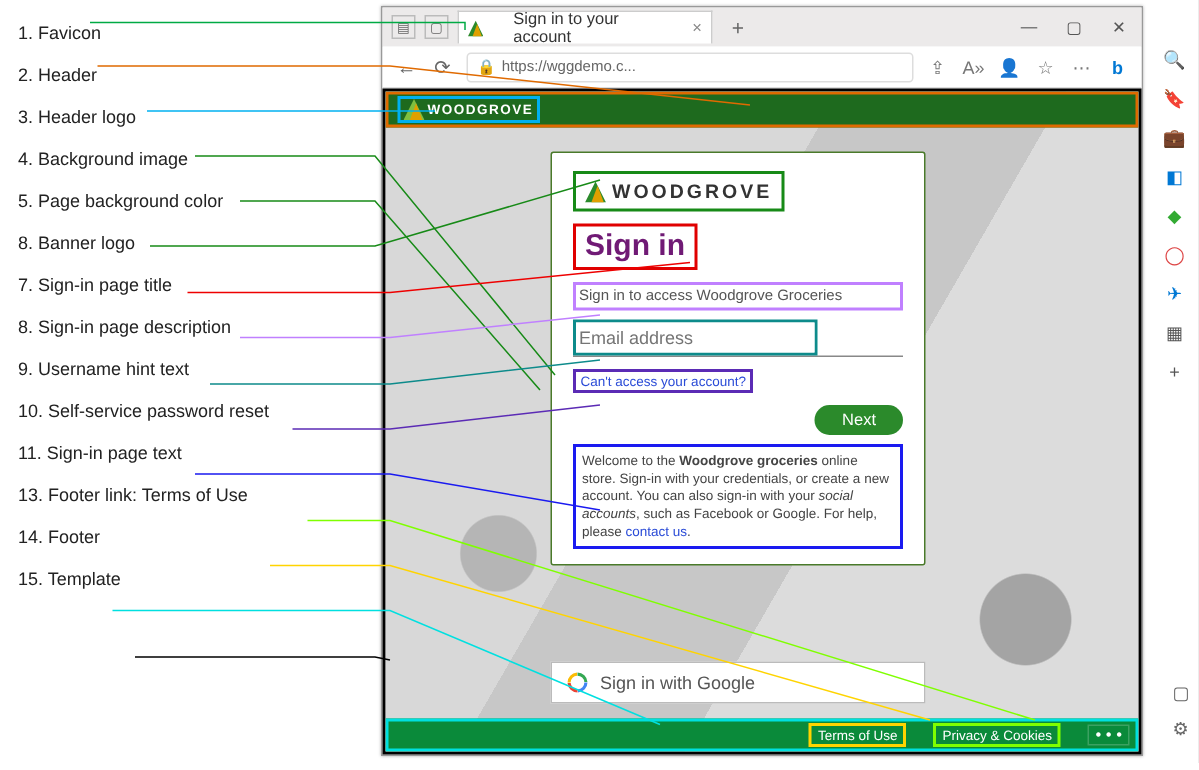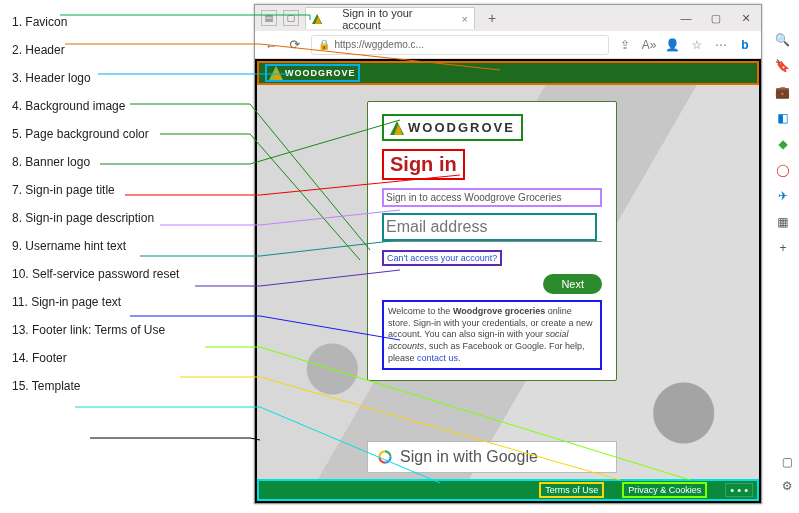--- a/index.html
+++ b/index.html
@@ -35,34 +35,34 @@
      linear-gradient(120deg, #e2e2e2 0 40%, #cfcfcf 40% 60%, #e6e6e6 60% 100%);
      filter: contrast(0.9);}
   .header-bar { position:absolute; left:0; right:0; top:0; height:24px; background:#1e6a1e; border:2px solid #e06a00; display:flex; align-items:center; padding-left:6px;}
   .hdr-logo { background:#fff0; border:2px solid #00b0f0; padding:0 2px; display:flex; align-items:center; gap:2px;}
   .wood-text { color:#fff; font-weight:bold; font-size:9px; letter-spacing:1px;}
 
   .content { position:absolute; left:110px; top:40px; width:250px; background:#fff; border-radius:2px; padding:12px 14px 10px 14px; border:1px solid #4a7a2a;}
   .banner-logo { border:2px solid #178a17; padding:4px 6px; display:inline-flex; align-items:center; gap:4px; margin-bottom:8px;}
   .banner-logo .t { font-weight:bold; letter-spacing:2px; font-size:13px; color:#333;}
   .wv { width:14px; height:14px; }
-  .signin-title { border:2px solid #e00000; display:inline-block; padding:2px 6px; font-size:20px; color:#b91c1c; font-weight:bold; margin-bottom:8px;}
+  .signin-title { border:2px solid #e00000; display:inline-block; padding:2px 6px; font-size:20px; color:#701a75; font-weight:bold; margin-bottom:8px;}
   .desc { border:2px solid #c080ff; font-size:10px; color:#555; padding:2px; margin-bottom:6px;}
   .field { border-bottom:1px solid #888; margin-bottom:8px; }
-  .field input { border:none; outline:none; font-size:16px; padding:3px 2px; width:100%; color:#555;}
+  .field input { border:none; outline:none; font-size:12px; padding:3px 2px; width:100%; color:#555;}
   .hint-box { border:2px solid #0d8b8b; display:inline-block;}
   .forgot { border:2px solid #5b2bb5; display:inline-block; font-size:9px; color:#2a4bd7; padding:1px 3px; margin-bottom:8px;}
   .next-row { text-align:right; margin-bottom:6px;}
   .next-btn { background:#2b8a2b; color:#fff; border:none; border-radius:14px; padding:4px 18px; font-size:11px;}
   .page-text { border:2px solid #1a1af0; font-size:9px; color:#444; padding:4px; line-height:1.3;}
   .page-text b { font-weight:bold;}
   .page-text i { font-style:italic;}
   .page-text a { color:#2a4bd7; text-decoration:none;}
 
-  .google-box { position:absolute; left:110px; top:380px; width:250px; background:#fff; border:1px solid #bbb; padding:6px 10px; display:flex; align-items:center; gap:8px; font-size:16px; color:#555;}
+  .google-box { position:absolute; left:110px; top:380px; width:250px; background:#fff; border:1px solid #bbb; padding:6px 10px; display:flex; align-items:center; gap:8px; font-size:12px; color:#555;}
   .g-icon { width:14px; height:14px;}
 
   .footer-bar { position:absolute; left:0; right:0; bottom:0; height:22px; background:#0a8a3a; border:2px solid #00e0e0; display:flex; justify-content:flex-end; align-items:center; gap:18px; padding-right:4px;}
   .footer-link { border:2px solid; font-size:9px; color:#fff; padding:1px 4px;}
   .fl-terms { border-color:#ffd400;}
   .fl-priv  { border-color:#7fff00;}
   .fl-more  { border:1px solid #fff3; color:#fff; padding:0 4px; font-size:11px;}
 
   .sidebar { position:absolute; right:2px; top:32px; width:28px; display:flex; flex-direction:column; align-items:center; gap:10px; }
   .sidebar span { width:16px; height:16px; border-radius:3px; font-size:12px; display:flex; align-items:center; justify-content:center;}

